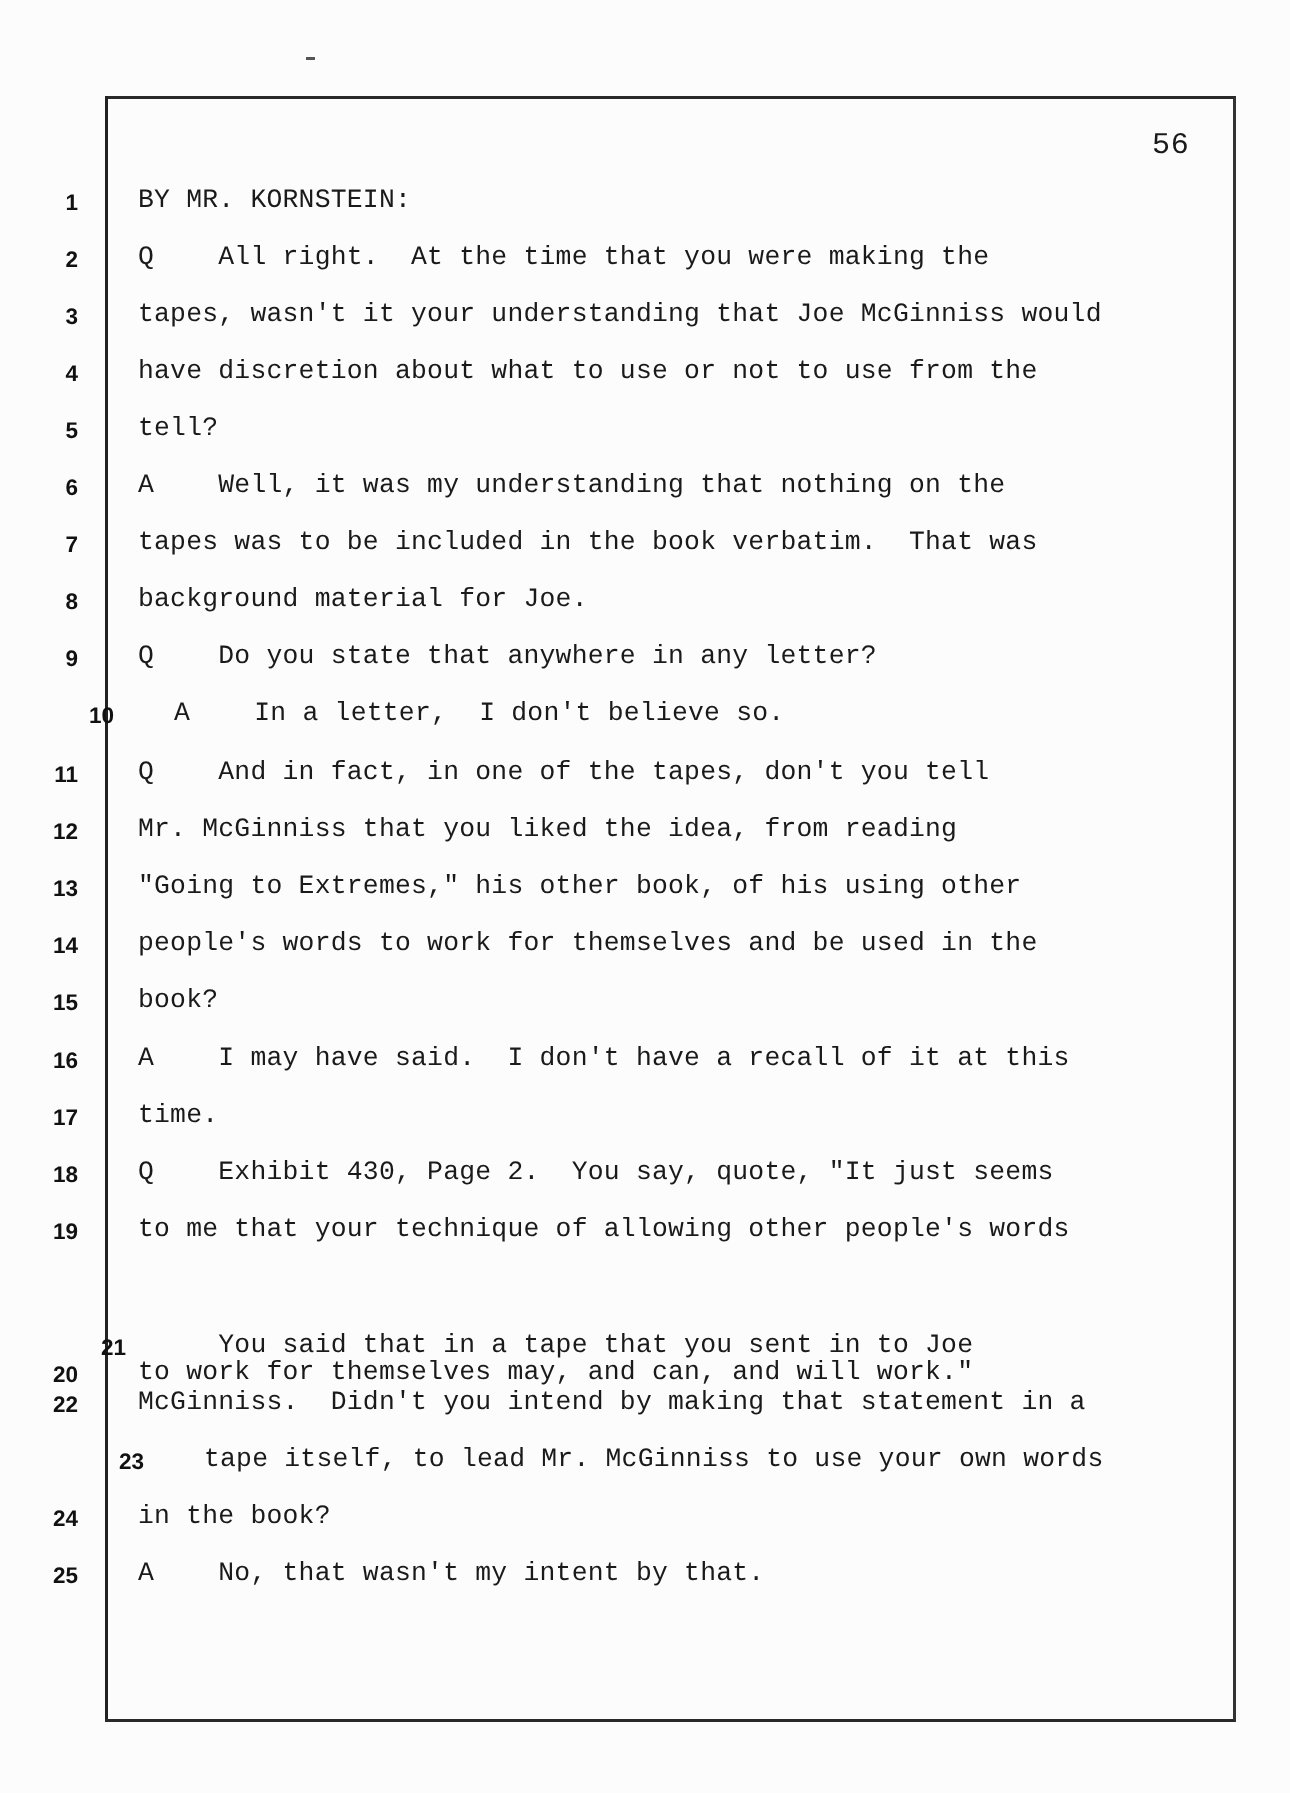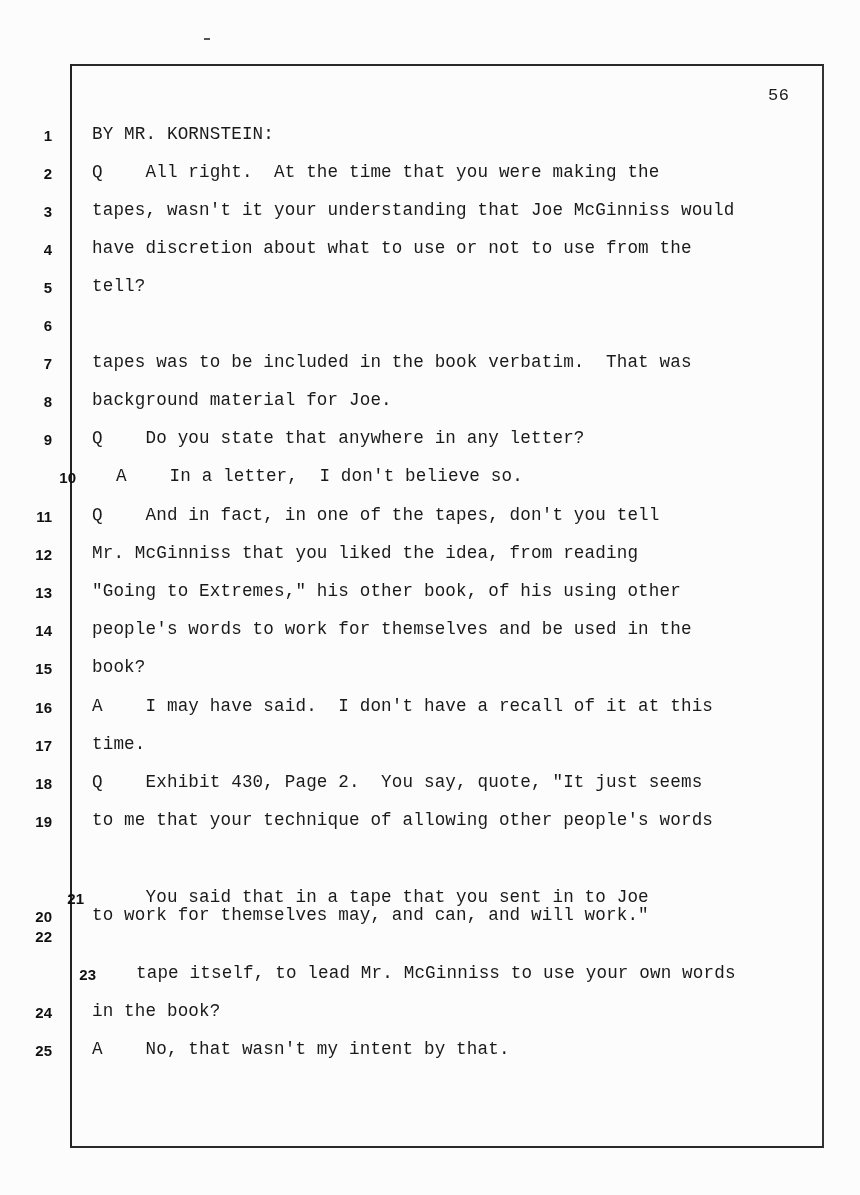--- a/index.html
+++ b/index.html
@@ -10,21 +10,21 @@
   }
   .scan-mark { position: absolute; left: 204px; top: 38px; width: 6px; height: 2px; background: #555; }
   .frame {
     position: absolute; left: 70px; top: 64px; width: 752px; height: 1080px;
     border-top: 2px solid #2a2a2a; border-right: 2px solid #333; border-bottom: 2px solid #2a2a2a;
   }
   .margin-rule {
     position: absolute; left: 70px; top: 64px; width: 2px; height: 1082px; background: #222;
   }
   .page-number {
-    position: absolute; left: 768px; top: 86px; font-size: 17px; letter-spacing: 0.5px;
+    position: absolute; left: 768px; top: 86px; font-size: 20px; letter-spacing: 0.5px;
   }
   .line {
     position: absolute; left: 0; width: 860px; height: 38px;
   }
   .line-no {
     position: absolute; right: 808px; top: 0; font-family: "Liberation Sans", sans-serif;
     font-weight: bold; font-size: 15px; color: #111; text-align: right; width: 40px;
   }
   .line-text {
     position: absolute; left: 92px; top: -3px; font-size: 17.6px; white-space: pre;
@@ -55,20 +55,21 @@
     <div class="line" style="top: 241px;">
       <span class="line-no">4</span>
       <span class="line-text">have discretion about what to use or not to use from the</span>
     </div>
     <div class="line" style="top: 279px;">
       <span class="line-no">5</span>
       <span class="line-text">tell?</span>
     </div>
     <div class="line" style="top: 317px;">
       <span class="line-no">6</span>
+      <span class="line-text">A    Well, it was my understanding that nothing on the</span>
     </div>
     <div class="line" style="top: 355px;">
       <span class="line-no">7</span>
       <span class="line-text">tapes was to be included in the book verbatim.  That was</span>
     </div>
     <div class="line" style="top: 393px;">
       <span class="line-no">8</span>
       <span class="line-text">background material for Joe.</span>
     </div>
     <div class="line" style="top: 431px;">
@@ -118,20 +119,21 @@
     <div class="line" style="top: 869px; margin-top: 39px;">
       <span class="line-no">20</span>
       <span class="line-text">to work for themselves may, and can, and will work."</span>
     </div>
     <div class="line" style="top: 890px; padding-left: 32px;">
       <span class="line-no">21</span>
       <span class="line-text">     You said that in a tape that you sent in to Joe</span>
     </div>
     <div class="line" style="top: 928px;">
       <span class="line-no">22</span>
+      <span class="line-text">McGinniss.  Didn't you intend by making that statement in a</span>
     </div>
     <div class="line" style="top: 966px; margin-left: 44px;">
       <span class="line-no">23</span>
       <span class="line-text">tape itself, to lead Mr. McGinniss to use your own words</span>
     </div>
     <div class="line" style="top: 1004px;">
       <span class="line-no">24</span>
       <span class="line-text">in the book?</span>
     </div>
     <div class="line" style="top: 1042px;">

